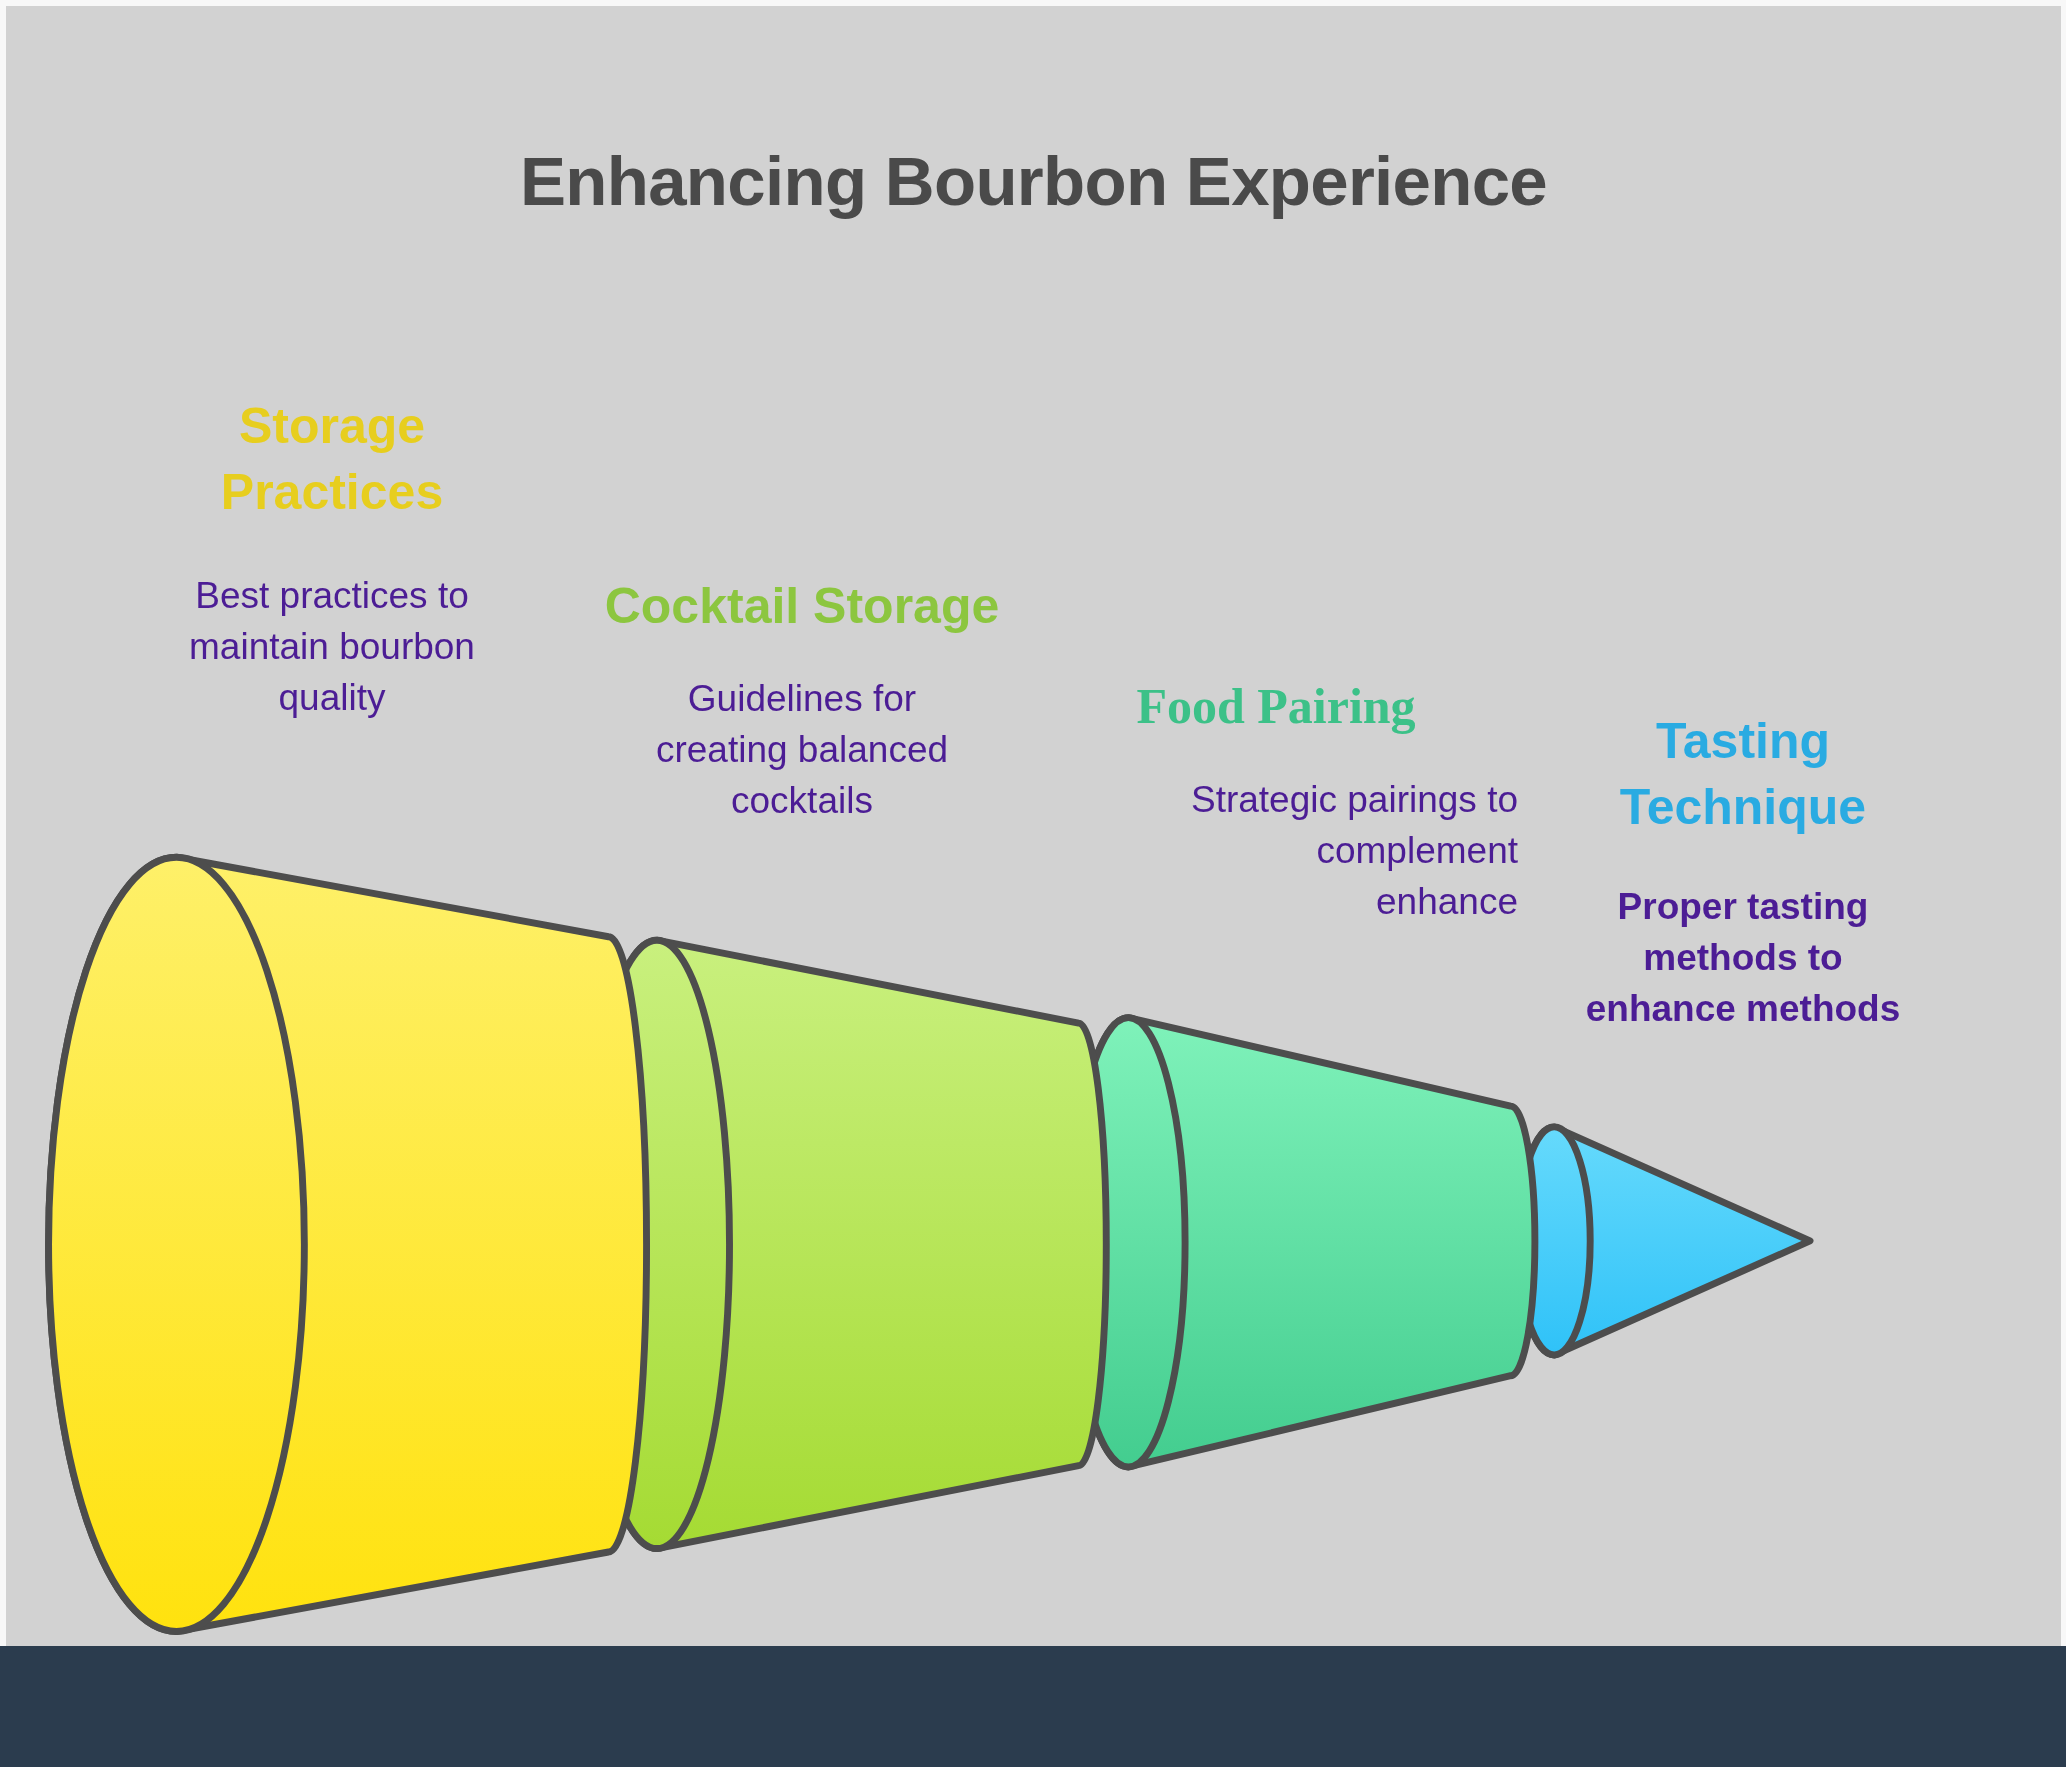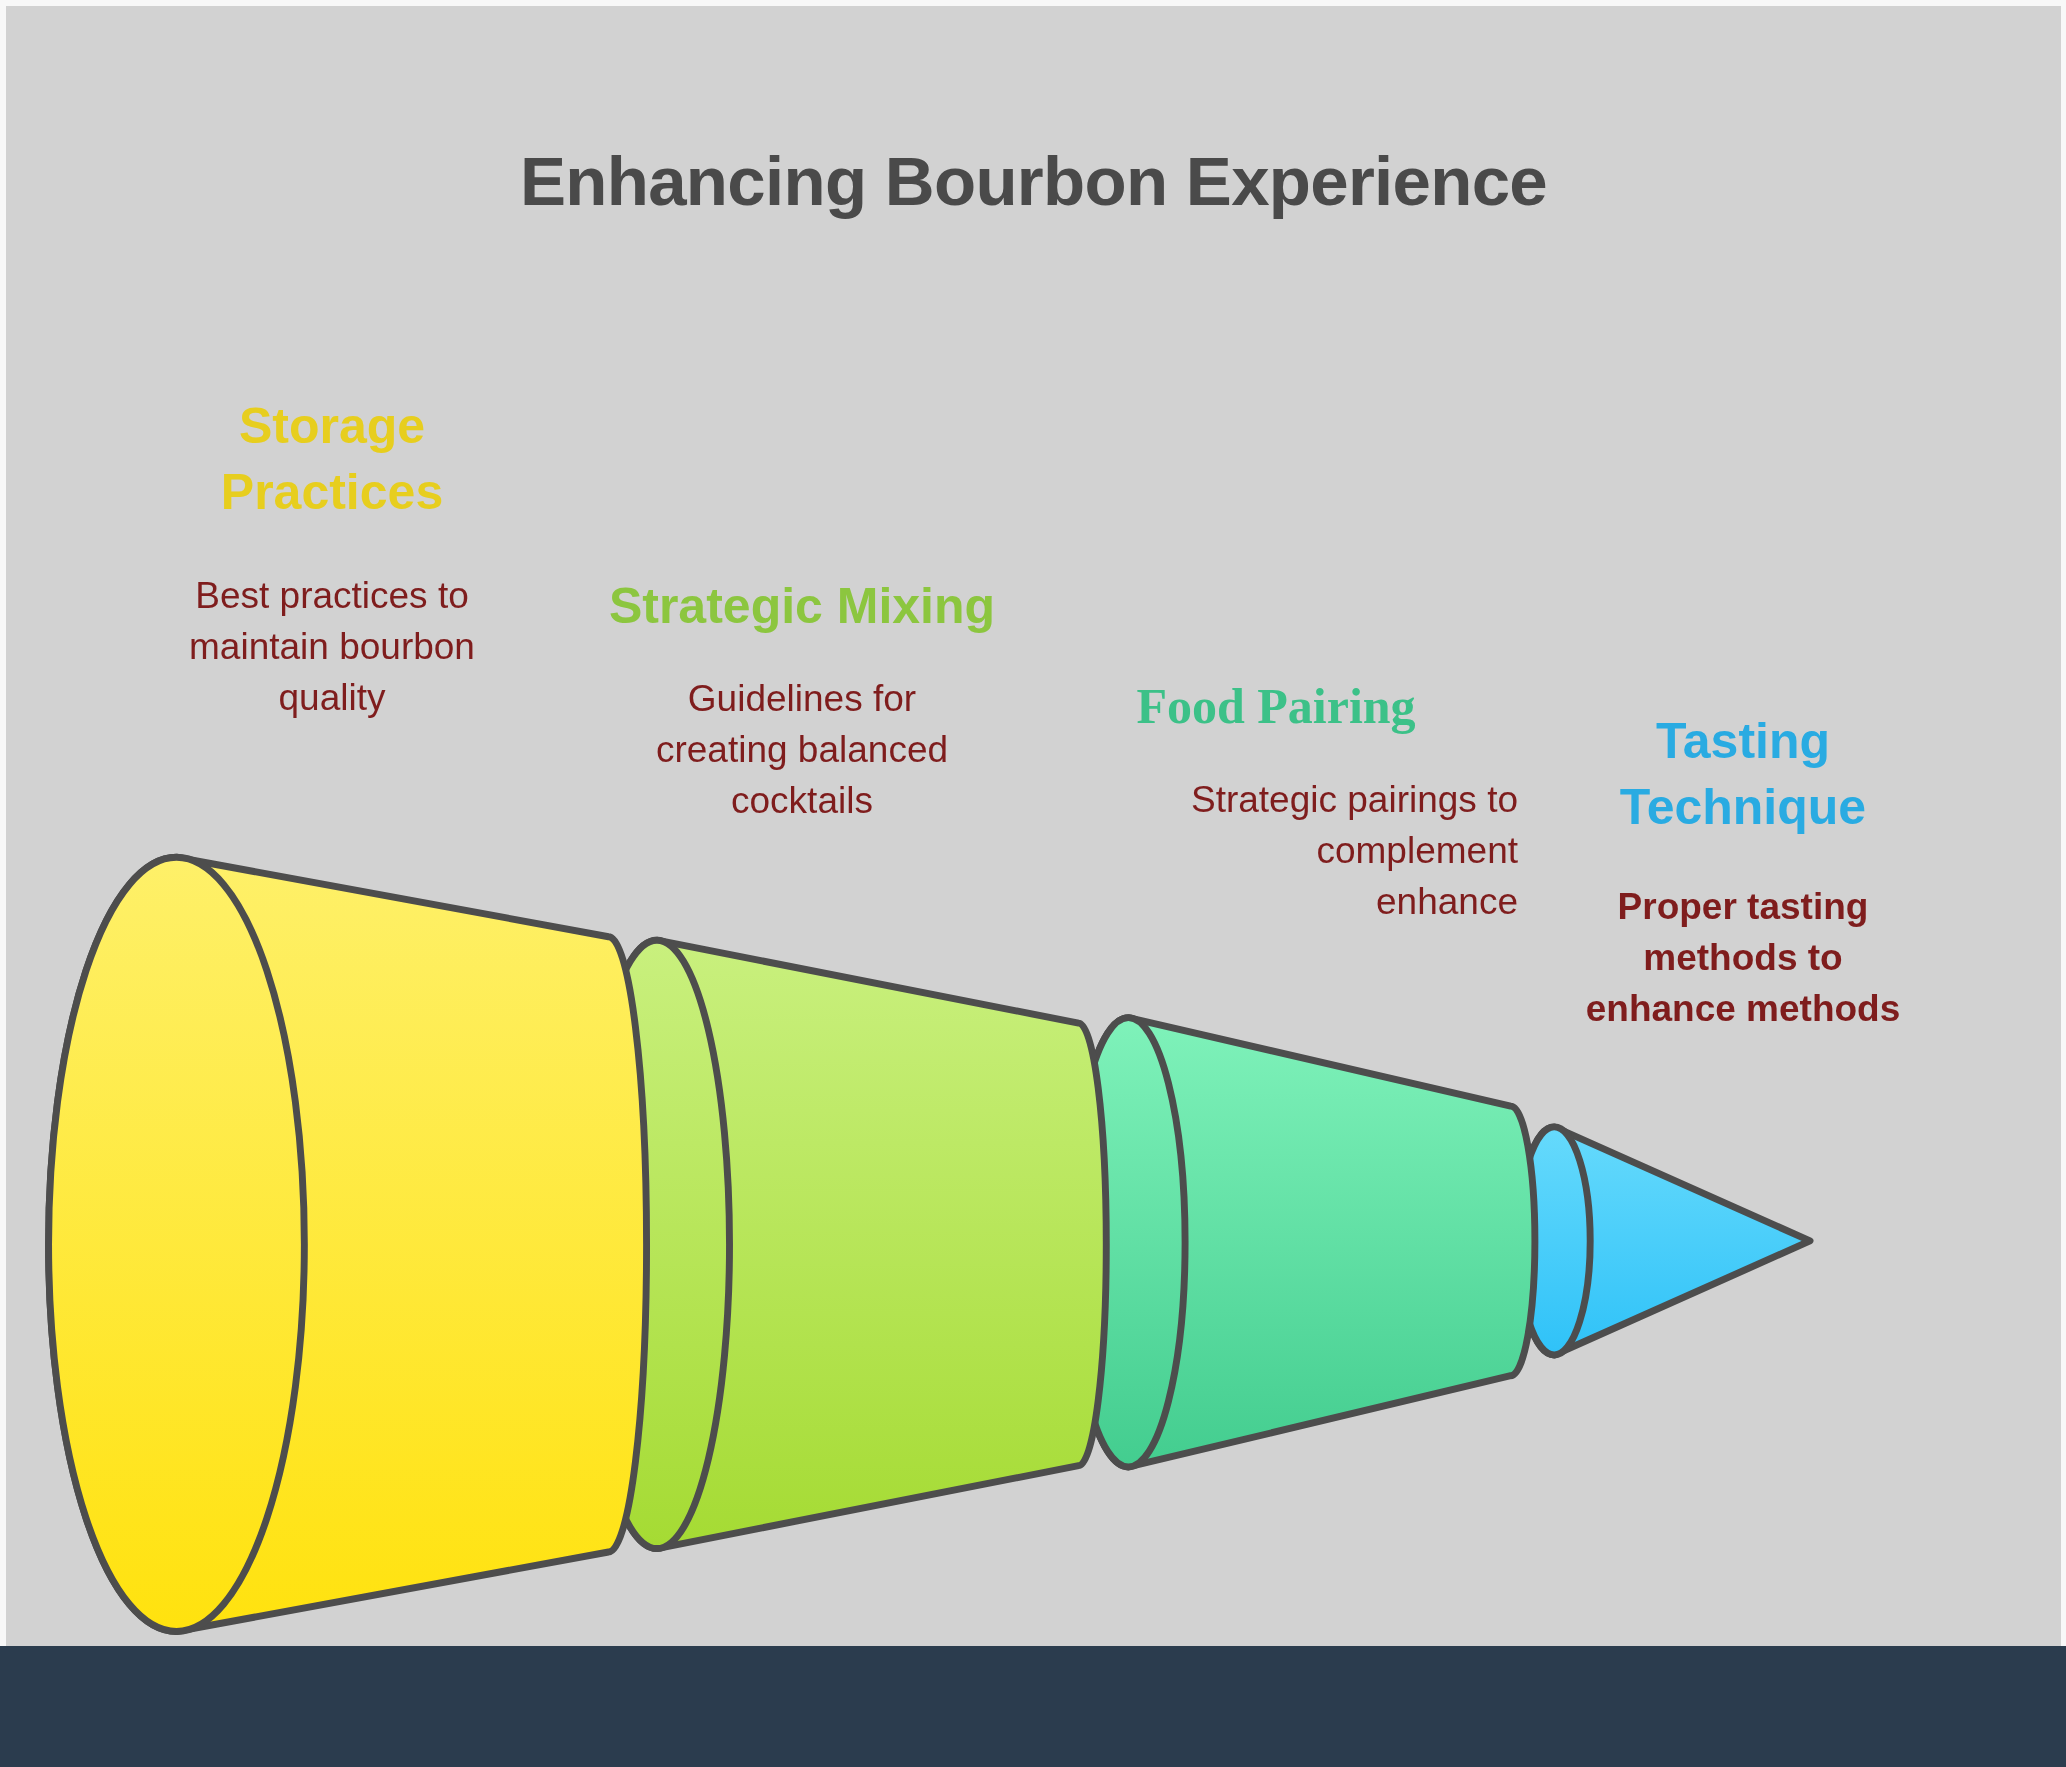--- a/index.html
+++ b/index.html
@@ -55,21 +55,21 @@
   }
   .stage-title {
     font-size: 50px;
     font-weight: 700;
     line-height: 66px;
   }
   .stage-desc {
     font-size: 37px;
     font-weight: 400;
     line-height: 51px;
-    color: #7f1d1d;
+    color: #4c1d95;
   }
 </style>
 </head>
 <body>
 
 <div class="stage-wrap">
 
   <div class="panel"></div>
 
   <div class="main-title">Enhancing Bourbon Experience</div>
@@ -122,21 +122,21 @@
     <div>Storage</div>
     <div>Practices</div>
   </div>
   <div class="stage-label stage-desc" style="left:90px; top:550px; width:484px;">
     <div>Best practices to</div>
     <div>maintain bourbon</div>
     <div>quality</div>
   </div>
 
   <div class="stage-label stage-title" style="left: 560px; top: 553px; width: 484px; color: rgb(140, 198, 63);">
-    <div>Strategic Mixing</div>
+    <div>Cocktail Storage</div>
   </div>
   <div class="stage-label stage-desc" style="left:560px; top:653px; width:484px;">
     <div>Guidelines for</div>
     <div>creating balanced</div>
     <div>cocktails</div>
   </div>
 
   <div class="stage-label stage-title" style="left: 1034px; top: 653px; width: 484px; color: rgb(60, 193, 136); font-family: Liberation Serif, serif;">
     <div>Food Pairing</div>
   </div>

